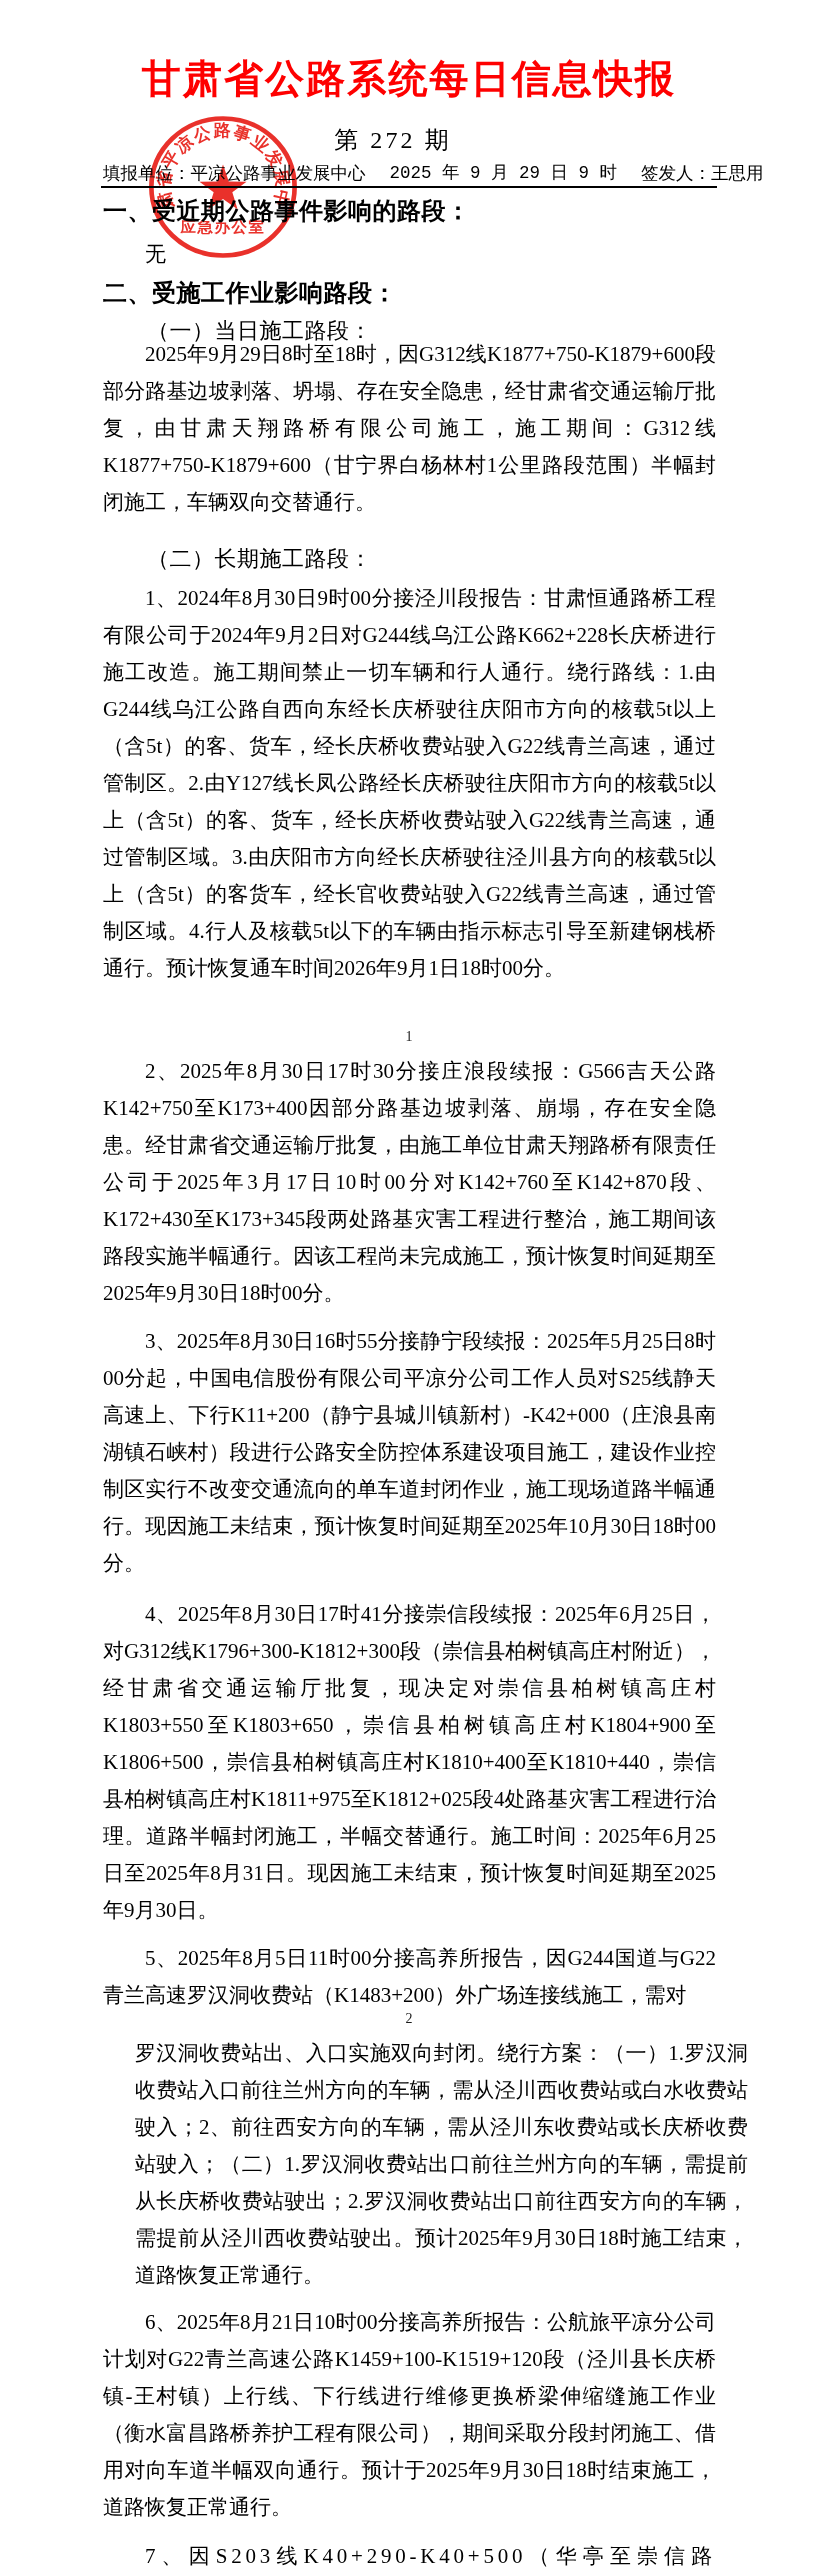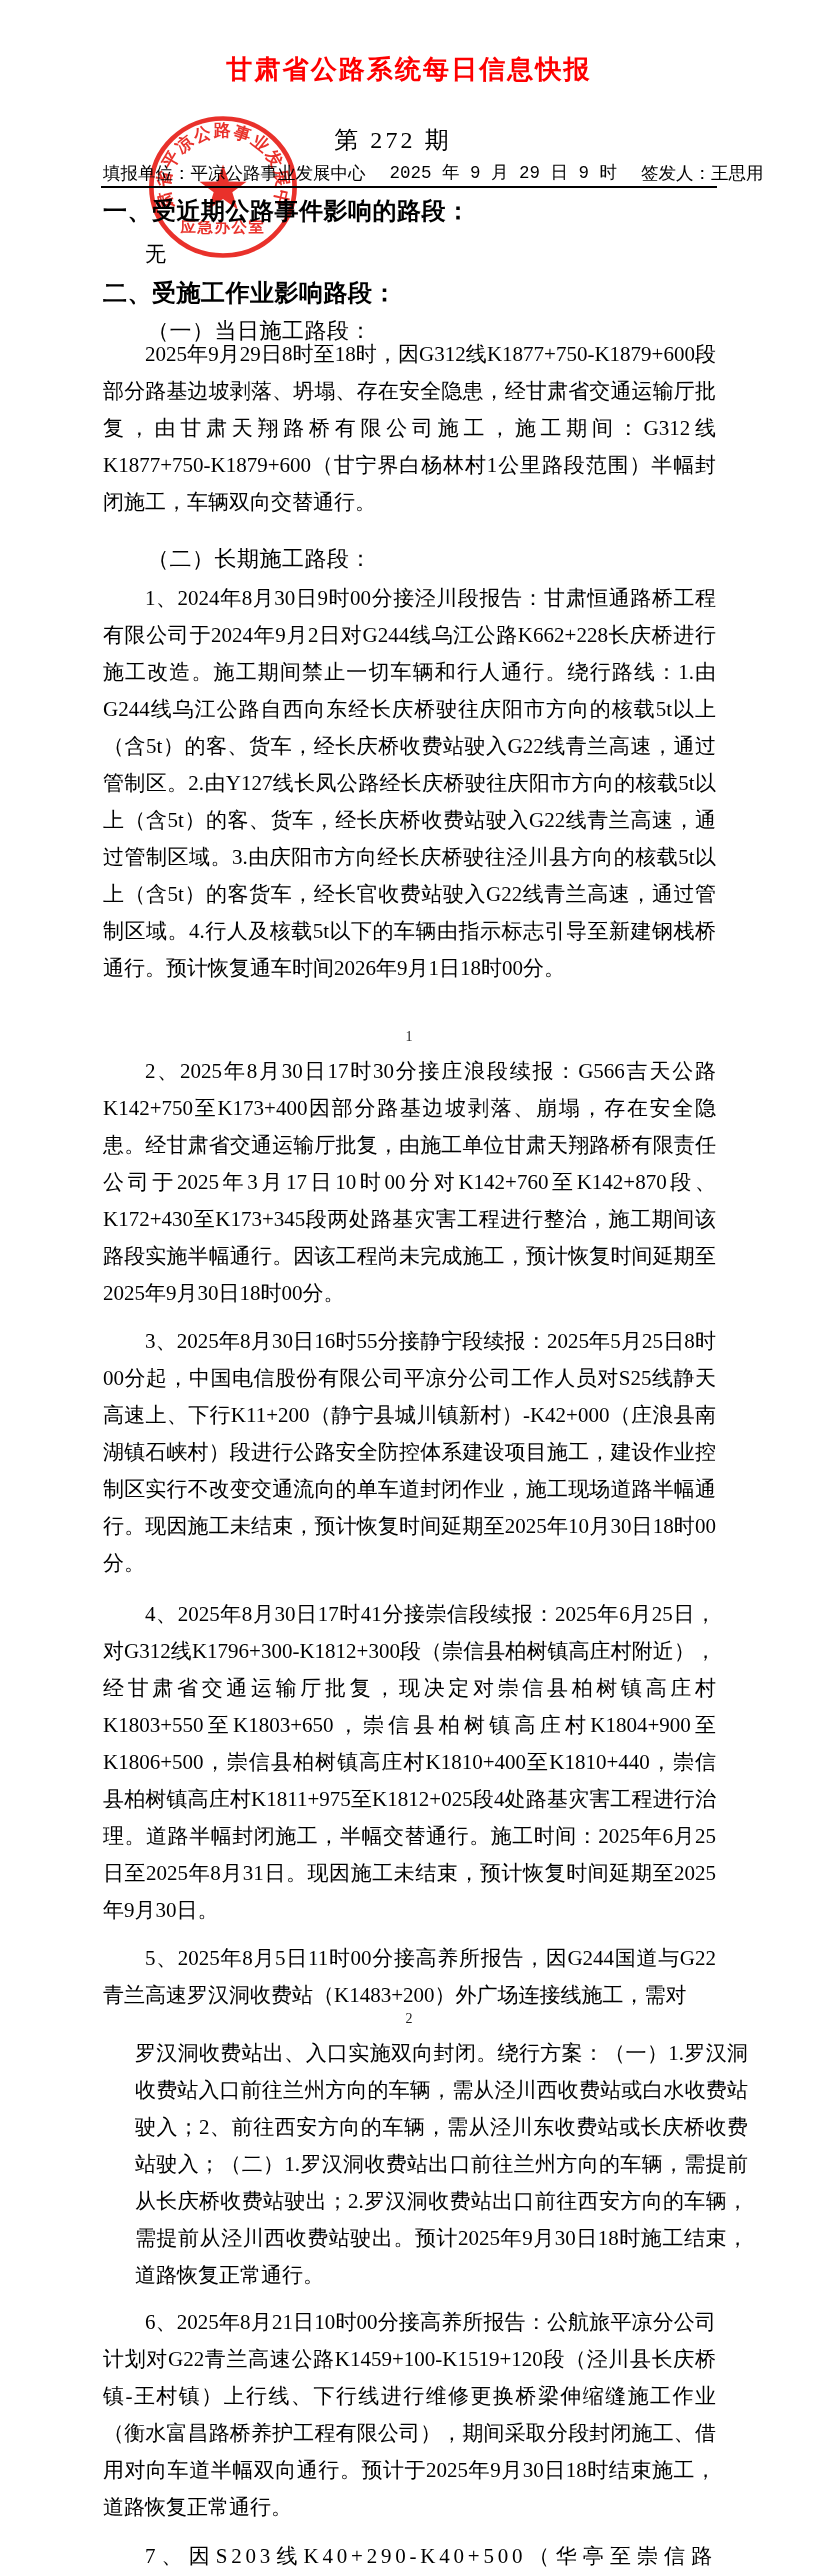--- a/index.html
+++ b/index.html
@@ -9,21 +9,21 @@
     height:4087px;
     background:#ffffff;
     overflow:hidden;
     font-family:"Liberation Serif","DejaVu Serif",serif;
     color:#000;
   }
   .abs{position:absolute;left:103px;width:613px;}
   .doc-title{
     left:0;width:818px;
     text-align:center;
-    font-size:26px;
+    font-size:39px;
     font-weight:bold;
     color:#fe0000;
     letter-spacing:2.1px;
     font-family:"Liberation Serif","DejaVu Serif",serif;
   }
   .issue{
     left:0;width:786px;
     text-align:center;
     font-size:24px;
     letter-spacing:3.1px;

